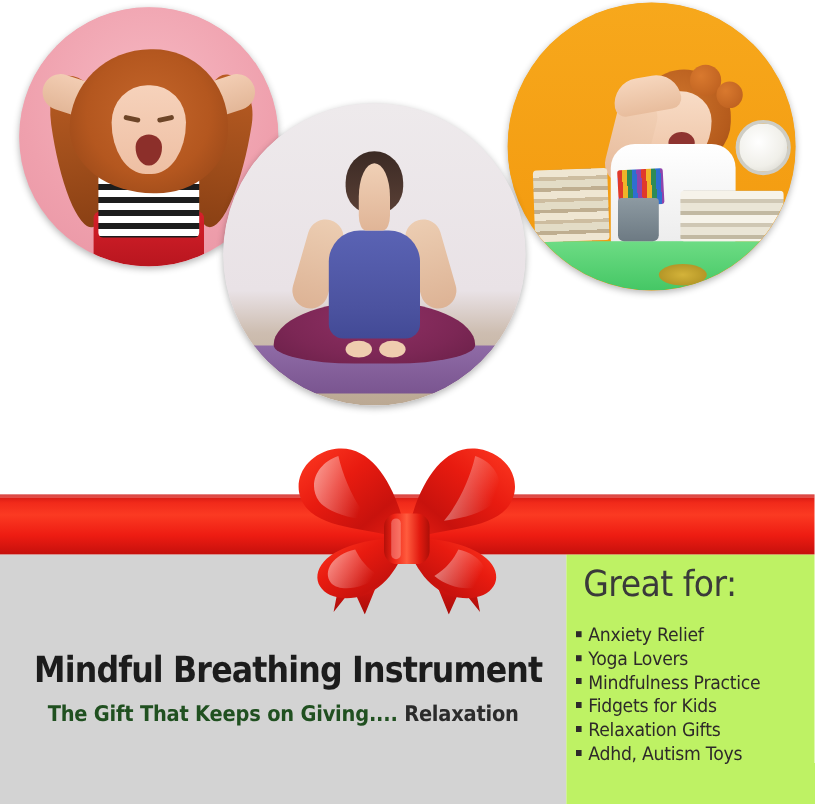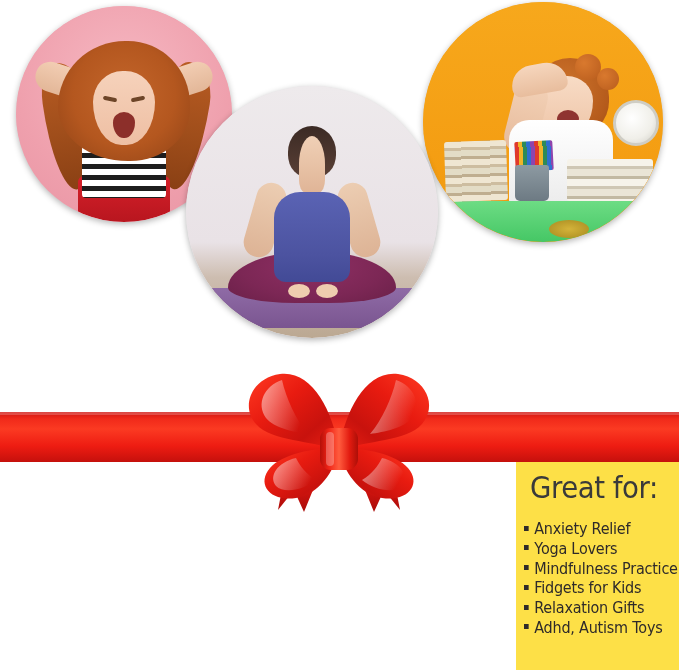--- a/index.html
+++ b/index.html
@@ -292,23 +292,22 @@
     left: 0; top: 462px;
     width: 472px;
     height: 208px;
     background: #d3d3d3;
     z-index: 2;
   }
   #right-panel {
     position: absolute;
     left: 472px; top: 462px;
     right: 0; bottom: 0;
-    background: #fde047;
+    background: #bef264;
     z-index: 2;
-    margin-left: 44px;
   }
 
   #product-title {
     position: absolute;
     left: 0; right: 0; top: 79px;
     text-align: center;
     font-family: "DejaVu Sans", sans-serif;
     font-size: 30px;
     font-weight: 700;
     letter-spacing: -0.8px;
@@ -418,20 +417,27 @@
       <div class="yg-foot l"></div>
       <div class="yg-foot r"></div>
       <div class="yg-arm l"></div>
       <div class="yg-arm r"></div>
       <div class="yg-torso"></div>
       <div class="yg-head"></div>
       <div class="yg-hands"></div>
     </div>
   </div>
 
+  <div id="lower-panel">
+    <div id="product-title">Mindful Breathing Instrument</div>
+    <div id="product-subtitle">
+      <span class="subtitle-green">The Gift That Keeps on Giving....</span>
+      <span class="subtitle-dark">Relaxation</span>
+    </div>
+  </div>
 
   <div id="right-panel">
     <div id="great-for-heading">Great for:</div>
     <ul id="benefit-list">
       <li><span class="bullet"></span><span>Anxiety Relief</span></li>
       <li><span class="bullet"></span><span>Yoga Lovers</span></li>
       <li><span class="bullet"></span><span>Mindfulness Practice</span></li>
       <li><span class="bullet"></span><span>Fidgets for Kids</span></li>
       <li><span class="bullet"></span><span>Relaxation Gifts</span></li>
       <li><span class="bullet"></span><span>Adhd, Autism Toys</span></li>

